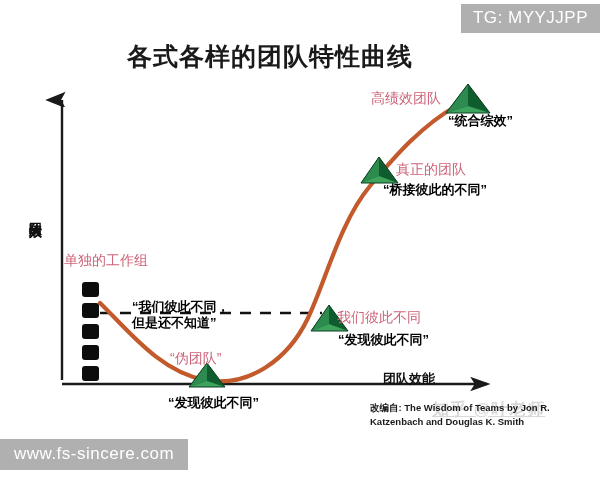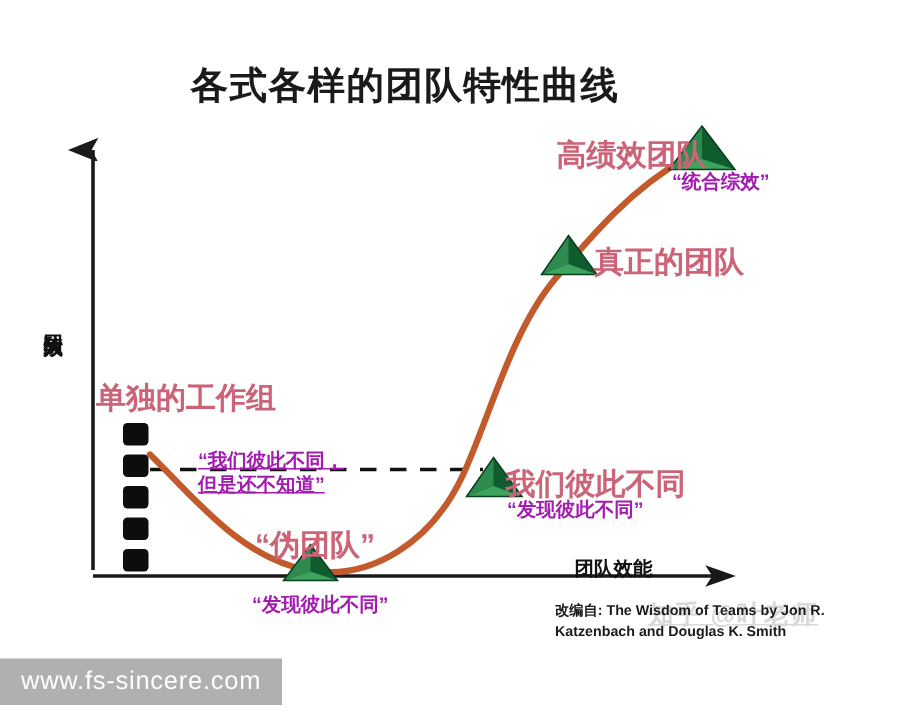--- a/index.html
+++ b/index.html
@@ -97,35 +97,34 @@
     top: 370px;
     font-size: 13px;
     font-weight: bold;
     color: #111;
     white-space: nowrap;
   }
 
   
   .stage-name {
     position: absolute;
-    font-size: 20px;
-    font-weight: bold;
+    font-size: 14px;
+    font-weight: normal;
     color: #cc6478;
     white-space: nowrap;
   }
   .stage-quote {
     position: absolute;
     font-size: 13px;
     font-weight: bold;
-    color: #a21caf;
+    color: #000000;
     white-space: nowrap;
   }
   .stage-quote.two-line {
     line-height: 1.25;
-    text-decoration: underline;
   }
 
   #label-workgroup      { left: 64px;  top: 252px; }
   #label-pseudo         { left: 170px; top: 350px; }
   #label-potential      { left: 337px; top: 309px; }
   #label-real           { left: 396px; top: 161px; }
   #label-high           { left: 371px; top: 90px;  }
 
   #quote-workgroup      { left: 132px; top: 299px; }
   #quote-pseudo         { left: 168px; top: 394px; }
@@ -236,26 +235,28 @@
     <div>但是还不知道”</div>
   </div>
 
   <div class="stage-name" id="label-pseudo">“伪团队”</div>
   <div class="stage-quote" id="quote-pseudo">“发现彼此不同”</div>
 
   <div class="stage-name" id="label-potential">我们彼此不同</div>
   <div class="stage-quote" id="quote-potential">“发现彼此不同”</div>
 
   <div class="stage-name" id="label-real">真正的团队</div>
+  <div class="stage-quote" id="quote-real">“桥接彼此的不同”</div>
 
   <div class="stage-name" id="label-high">高绩效团队</div>
   <div class="stage-quote" id="quote-high">“统合综效”</div>
 
   <div id="wm-ghost">知乎 @叶老师</div>
 
   <div id="attribution">
     <div>改编自: The Wisdom of Teams by Jon R.</div>
     <div>Katzenbach and Douglas K. Smith</div>
   </div>
 
+  <div class="wm-badge" id="wm-top">TG: MYYJJPP</div>
   <div class="wm-badge" id="wm-bottom">www.fs-sincere.com</div>
 
 </div>
 
 </body></html>

